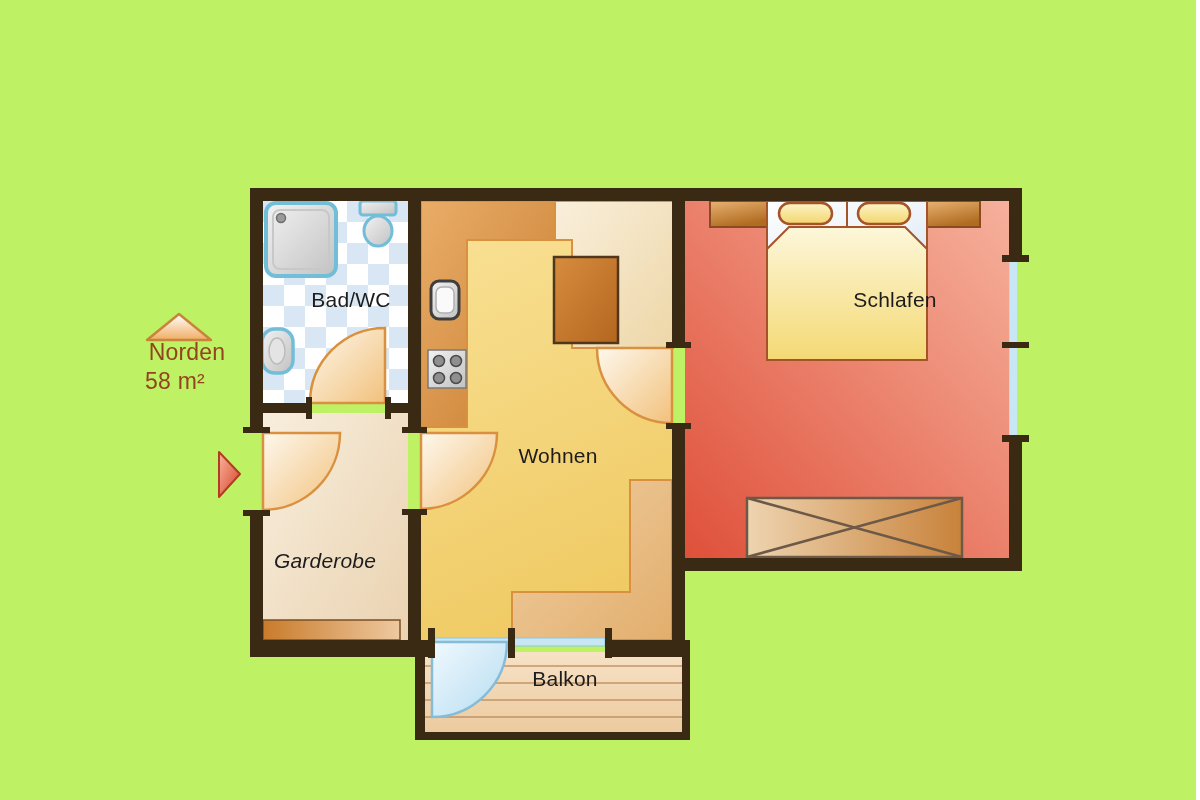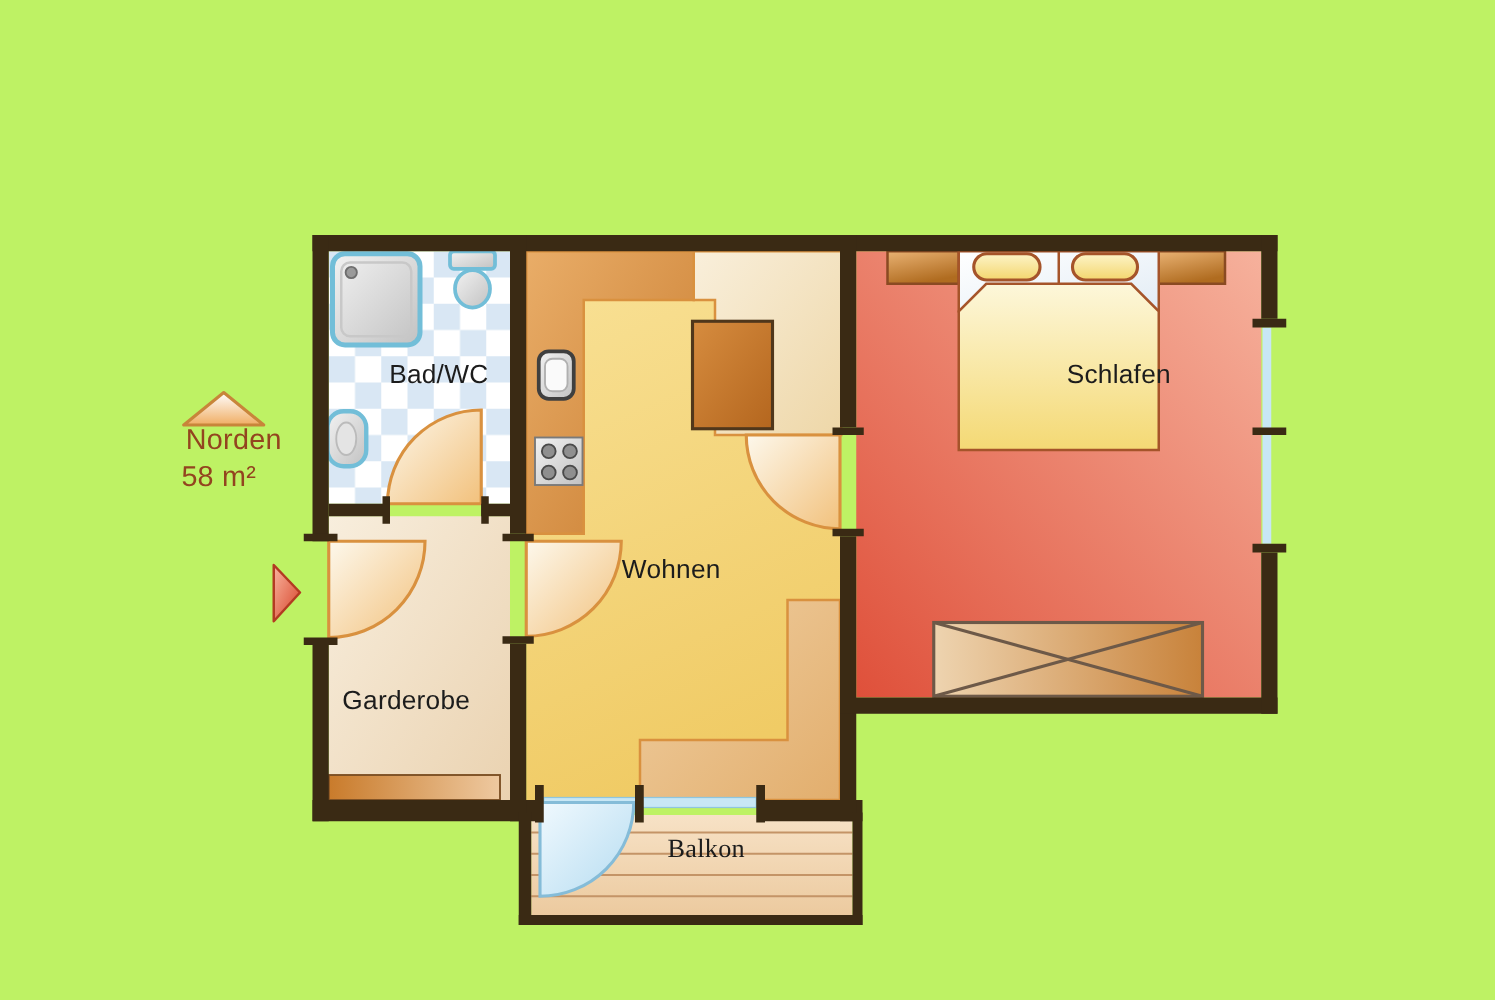--- a/index.html
+++ b/index.html
@@ -218,20 +218,20 @@
     <rect x="415" y="650" width="10" height="90"></rect>
     <rect x="415" y="732" width="275" height="8"></rect>
     <rect x="682" y="650" width="8" height="90"></rect>
   </g>
 
   <polygon points="179,314 147,340 211,340" fill="url(#gNorth)" stroke="#c8853a" stroke-width="2.5" stroke-linejoin="round"></polygon>
   <polygon points="219,452 240,474 219,497" fill="url(#gEntrance)" stroke="#b33b22" stroke-width="2" stroke-linejoin="round"></polygon>
 </svg>
 
 <div class="lbl" style="left:351px;top:300px;">Bad/WC</div>
-<div class="lbl" style="left:537px;top:456px;">Wohnen</div>
+<div class="lbl" style="left:558px;top:456px;">Wohnen</div>
 <div class="lbl" style="left:895px;top:300px;">Schlafen</div>
-<div class="lbl" style="left:325px;top:561px;">Garderobe</div>
-<div class="lbl" style="left:565px;top:679px;font-family:Liberation Serif, serif;">Balkon</div>
+<div class="lbl" style="left:325px;top:561px;font-style:italic;">Garderobe</div>
+<div class="lbl" style="left:565px;top:679px;">Balkon</div>
 <div class="lbl compass" style="left:187px;top:352px;">Norden</div>
 <div class="lbl compass" style="left:175px;top:381px;">58 m²</div>
 
 </div>
 
 </body></html>

